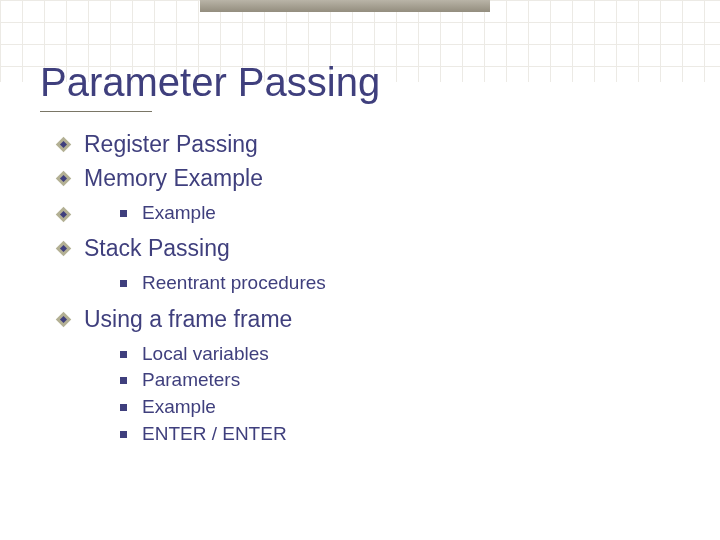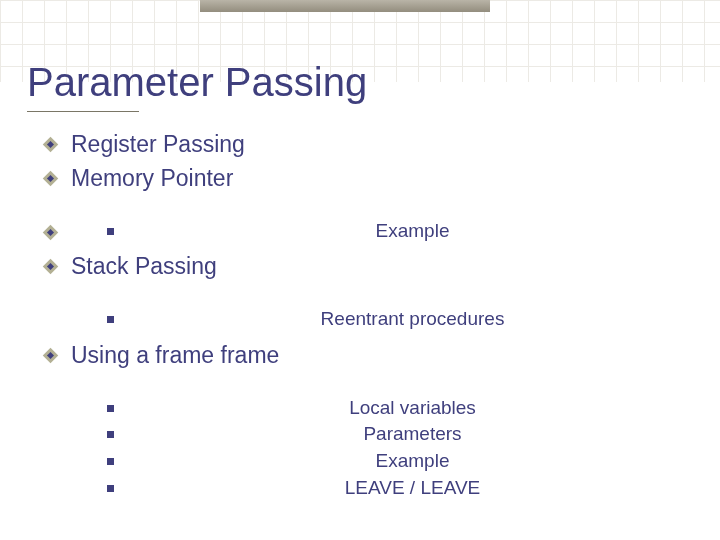--- a/index.html
+++ b/index.html
@@ -20,21 +20,21 @@
   .top-bar {
     position: absolute;
     top: 0; left: 200px;
     width: 290px; height: 12px;
     background: linear-gradient(to bottom, #b9b4a7, #938d7e);
   }
   .slide {
     position: absolute;
     top: 0; left: 0;
     width: 720px; height: 540px;
-    padding: 60px 24px 0 27px;
+    padding: 60px 24px 0 40px;
   }
   .title {
     font-size: 40px;
     font-weight: 400;
     color: #3f3f7d;
     margin-bottom: 6px;
   }
   .underline {
     width: 112px;
     height: 1px;
@@ -65,23 +65,22 @@
     content: "";
     position: absolute;
     left: 3px; top: 12px;
     width: 5px; height: 5px;
     background: #3f3f7d;
     transform: rotate(45deg);
   }
   .lvl2 {
     list-style: none;
     padding-left: 36px;
-    margin-top: 24px;
+    margin-top: 6px;
     margin-bottom: 8px;
-    text-align: center;
   }
   .lvl2 > li {
     position: relative;
     font-size: 19px;
     color: #3f3f7d;
     line-height: 1.4;
     padding-left: 22px;
   }
   .lvl2 > li::before {
     content: "";
@@ -99,21 +98,21 @@
 
 <div class="slide">
   <h1 class="title">Parameter Passing</h1>
   <div class="underline"></div>
 
   <ul class="lvl1">
     <li>
       <span>Register Passing</span>
     </li>
     <li>
-      <span>Memory Pointer</span>
+      <span>Memory Example</span>
     </li>
     <li>
       <ul class="lvl2">
         <li>
           <span>Example</span>
         </li>
       </ul>
     </li>
     <li>
       <span>Stack Passing</span>
@@ -129,18 +128,18 @@
         <li>
           <span>Local variables</span>
         </li>
         <li>
           <span>Parameters</span>
         </li>
         <li>
           <span>Example</span>
         </li>
         <li>
-          <span>LEAVE / LEAVE</span>
+          <span>ENTER / ENTER</span>
         </li>
       </ul>
     </li>
   </ul>
 </div>
 
 </body></html>

